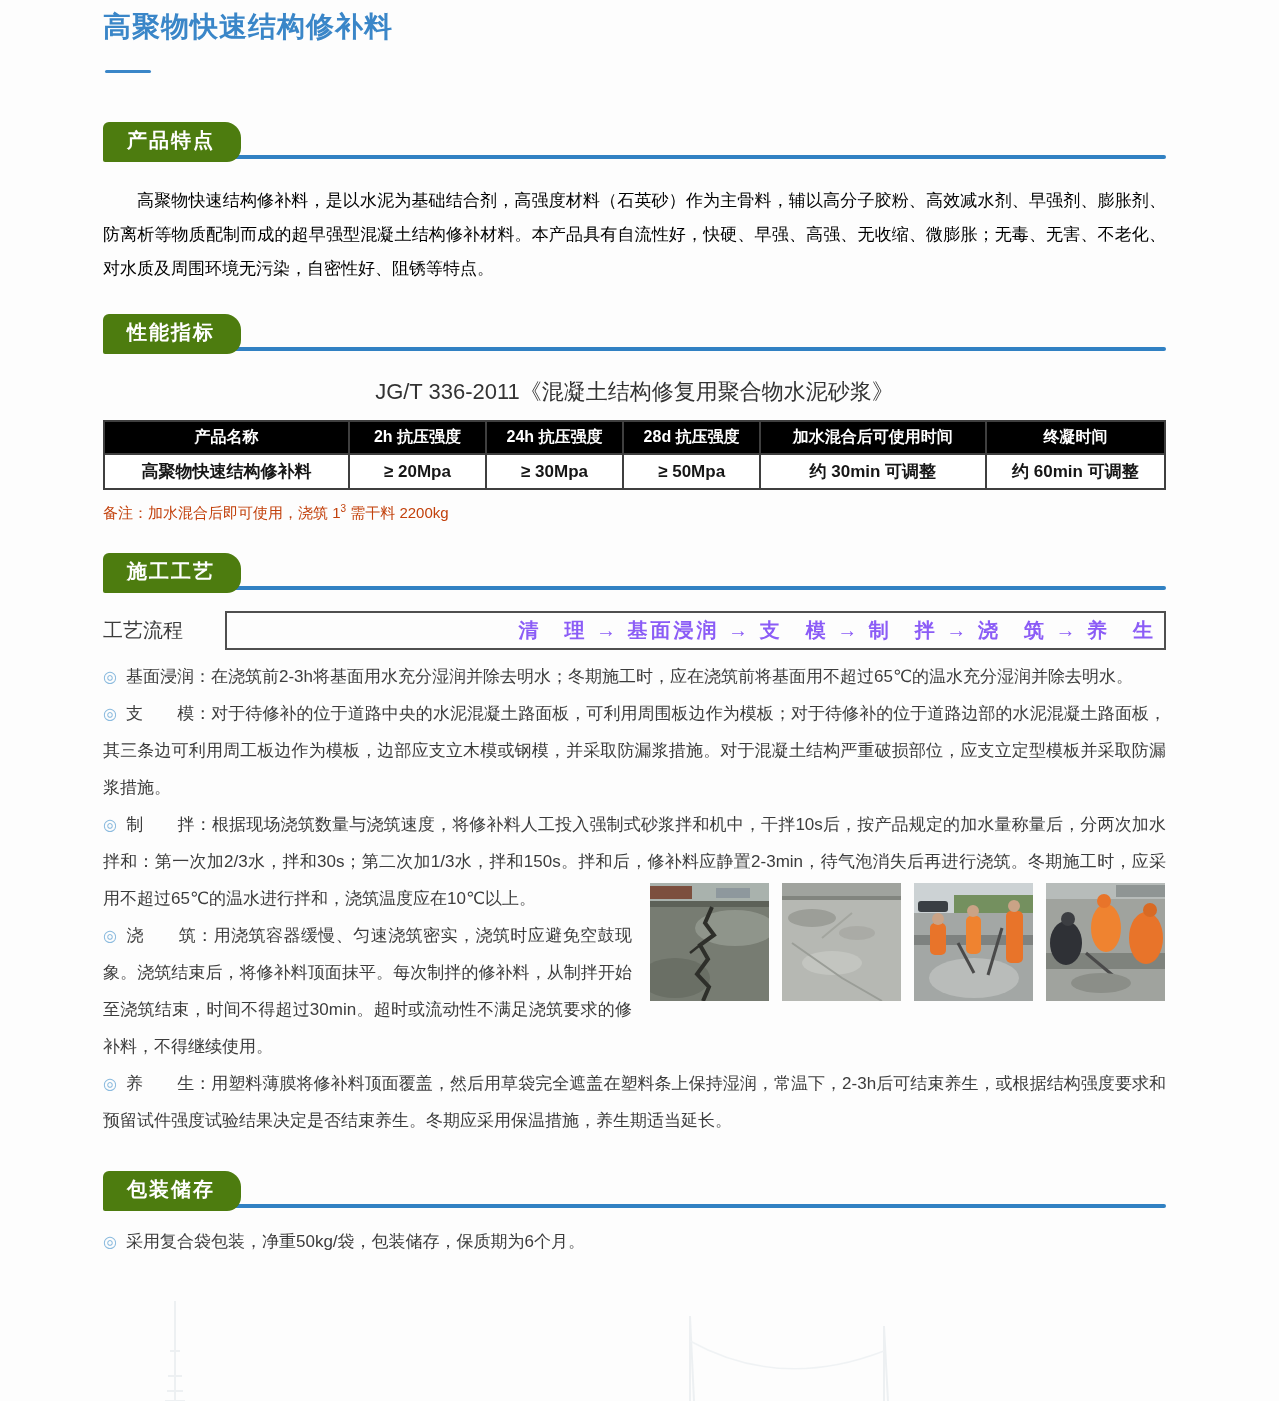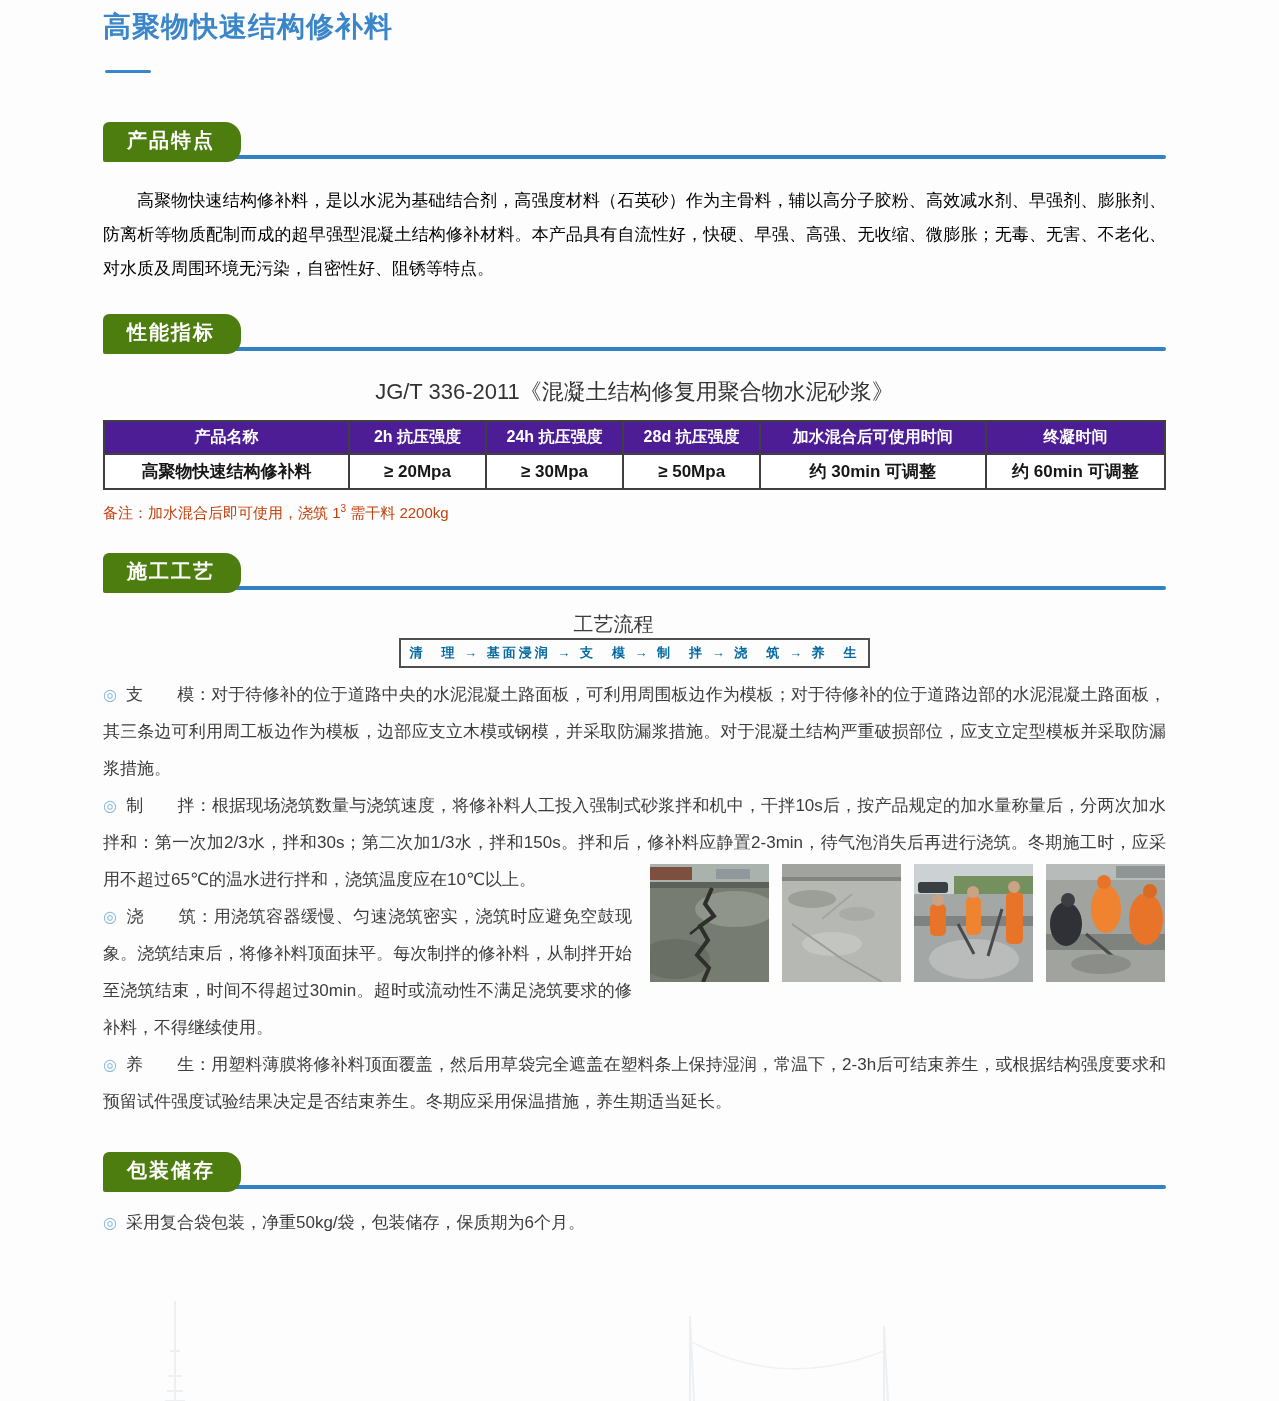--- a/index.html
+++ b/index.html
@@ -34,30 +34,30 @@
   .features-body{margin:25px 0 0;font-size:17px;line-height:34px;text-align:justify;text-indent:2em;color:#000000;}
 
   
   .app-items{margin-top:21px;display:flex;font-size:17px;}
   .app-items .app-item{white-space:nowrap;}
   .app-items .app-item:first-child{min-width:307px;}
 
   
   .perf-caption{text-align:center;margin-top:26px;font-size:22px;color:#333;}
   table.perf{width:100%;border-collapse:collapse;margin-top:13px;table-layout:fixed;}
-  table.perf th{background:#4c1d95;color:#fff;font-weight:bold;font-size:16px;padding:5px 3px;border:2px solid #3f3f3f;}
+  table.perf th{background:#000000;color:#fff;font-weight:bold;font-size:16px;padding:5px 3px;border:2px solid #3f3f3f;}
   table.perf td{background:#fff;font-size:17px;font-weight:600;color:#161616;text-align:center;padding:5px 3px;border:2px solid #3f3f3f;}
   .col-name{width:23.4%;}.col-2h{width:12.7%;}.col-24h{width:12.8%;}.col-28d{width:12.7%;}.col-use{width:21.5%;}.col-set{width:16.9%;}
   .perf-note{margin-top:13px;font-size:15px;color:#c2410c;}
   .perf-note sup{font-size:10px;}
 
   
-  .flow-row{display:flex;align-items:center;margin-top:21px;flex-direction:column;}
+  .flow-row{display:flex;align-items:center;margin-top:21px;}
   .flow-label{font-size:20px;color:#3c3c3c;width:122px;flex:none;}
-  .flow-box{flex:1;border:2px solid #4f4f4f;text-align:left;font-size:13px;font-weight:600;color:#0369a1;padding:4px 8px;letter-spacing:3px;}
+  .flow-box{flex:1;border:2px solid #4f4f4f;text-align:right;font-size:20px;font-weight:600;color:#8b5cf6;padding:4px 8px;letter-spacing:3px;}
   .steps{margin-top:8px;font-size:17px;line-height:37px;text-align:justify;color:#3c3c3c;}
   .steps p{margin:0;}
   .photo-strip{float:right;width:516px;margin:-34px 0 6px 18px;display:flex;gap:13px;}
   .photo{width:119px;height:118px;flex:none;}
   .photo svg{display:block;}
 
   
   .pack-items{margin-top:18px;font-size:17px;}
   .pack-items p{margin:0;line-height:31px;}
 
@@ -113,20 +113,21 @@
   <div class="sec" style="margin-top:30px;">
     <div class="sec-head">
       <div class="rule"></div>
       <span class="tab">施工工艺</span>
     </div>
     <div class="flow-row">
       <span class="flow-label">工艺流程</span>
       <div class="flow-box">清　理 → 基面浸润 → 支　模 → 制　拌 → 浇　筑 → 养　生</div>
     </div>
     <div class="steps">
+      <p><span class="bullet">◎</span><span>基面浸润：</span><span>在浇筑前2-3h将基面用水充分湿润并除去明水；冬期施工时，应在浇筑前将基面用不超过65℃的温水充分湿润并除去明水。</span></p>
       <p><span class="bullet">◎</span><span>支　　模：</span><span>对于待修补的位于道路中央的水泥混凝土路面板，可利用周围板边作为模板；对于待修补的位于道路边部的水泥混凝土路面板，其三条边可利用周工板边作为模板，边部应支立木模或钢模，并采取防漏浆措施。对于混凝土结构严重破损部位，应支立定型模板并采取防漏浆措施。</span></p>
       <p><span class="bullet">◎</span><span>制　　拌：</span><span>根据现场浇筑数量与浇筑速度，将修补料人工投入强制式砂浆拌和机中，干拌10s后，按产品规定的加水量称量后，分两次加水拌和：第一次加2/3水，拌和30s；第二次加1/3水，拌和150s。拌和后，修补料应静置2-3min，待气泡消失后再进行浇筑。冬期施工时，应采用不超过65℃的温水进行拌和，浇筑温度应在10℃以上。</span></p>
 
       <div class="photo-strip">
         <div class="photo">
           <svg width="119" height="118">
             <rect width="119" height="118" fill="#7b8078"></rect>
             <rect width="119" height="20" fill="#a9b2ad"></rect>
             <rect x="0" y="3" width="42" height="13" fill="#7c4f3e"></rect>
             <rect x="66" y="5" width="34" height="10" fill="#8e989d"></rect>

